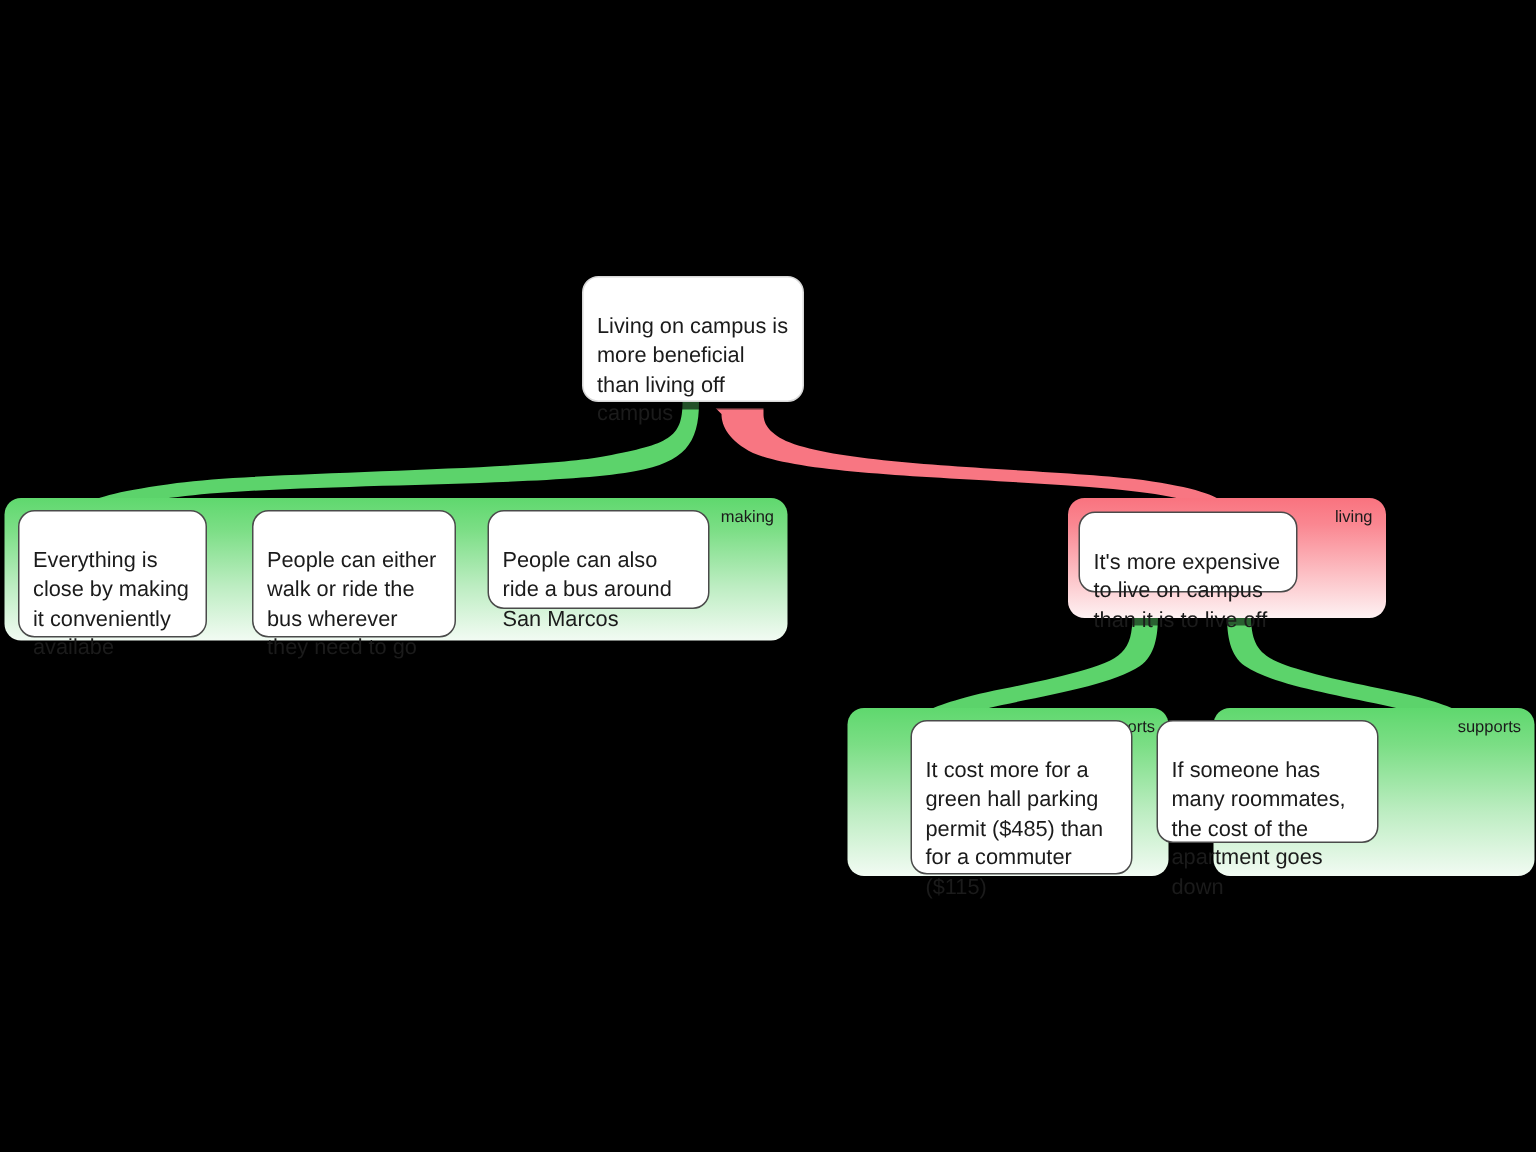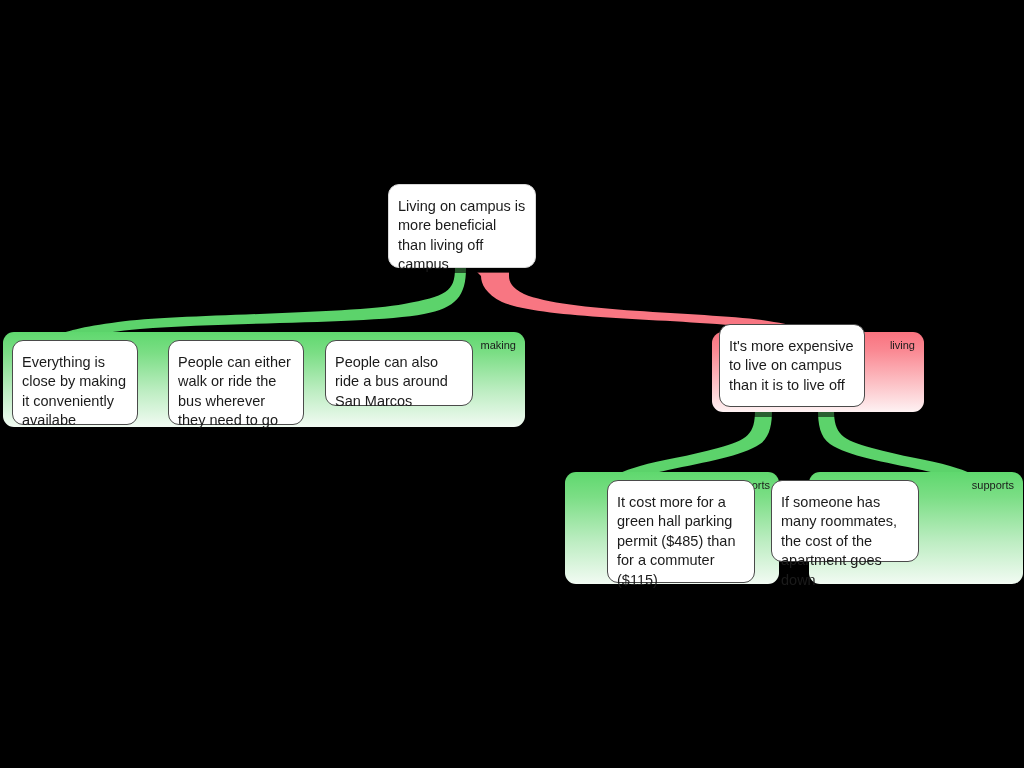--- a/index.html
+++ b/index.html
@@ -48,21 +48,21 @@
     white-space: nowrap;
   }
 
   
   .card {
     position: absolute;
     background: #ffffff;
     border: 1px solid #4a4a4a;
     border-radius: 11px;
     box-sizing: border-box;
-    padding: 12px 9px 6px 9px;
+    padding: 24px 9px 6px 9px;
     font-size: 14.5px;
     line-height: 19.4px;
     color: #1b1b1b;
   }
   .card.root {
     border: 1px solid #d8d8d8;
     box-shadow: 5px 5px 0 rgba(0,0,0,0.62);
   }
   .card-text {
     display: block;
@@ -132,21 +132,21 @@
   </div>
 
   <div class="card" style="left:325px; top:340px; width:148px; height:66px;">
     <span class="card-text">People can also ride a bus around San Marcos</span>
   </div>
 
   <div class="group oppose" style="left:712px; top:332px; width:212px; height:80px;">
     <span class="group-label">living</span>
   </div>
 
-  <div class="card" style="left:719px; top:324px; width:146px; height:83px;">
+  <div class="card" style="left:719px; top:341px; width:146px; height:54px;">
     <span class="card-text">It's more expensive to live on campus than it is to live off</span>
   </div>
 
   <div class="group support" style="left:565px; top:472px; width:214px; height:112px;">
     <span class="group-label">supports</span>
   </div>
 
   <div class="card" style="left:607px; top:480px; width:148px; height:103px;">
     <span class="card-text">It cost more for a green hall parking permit ($485) than for a commuter ($115)</span>
   </div>

